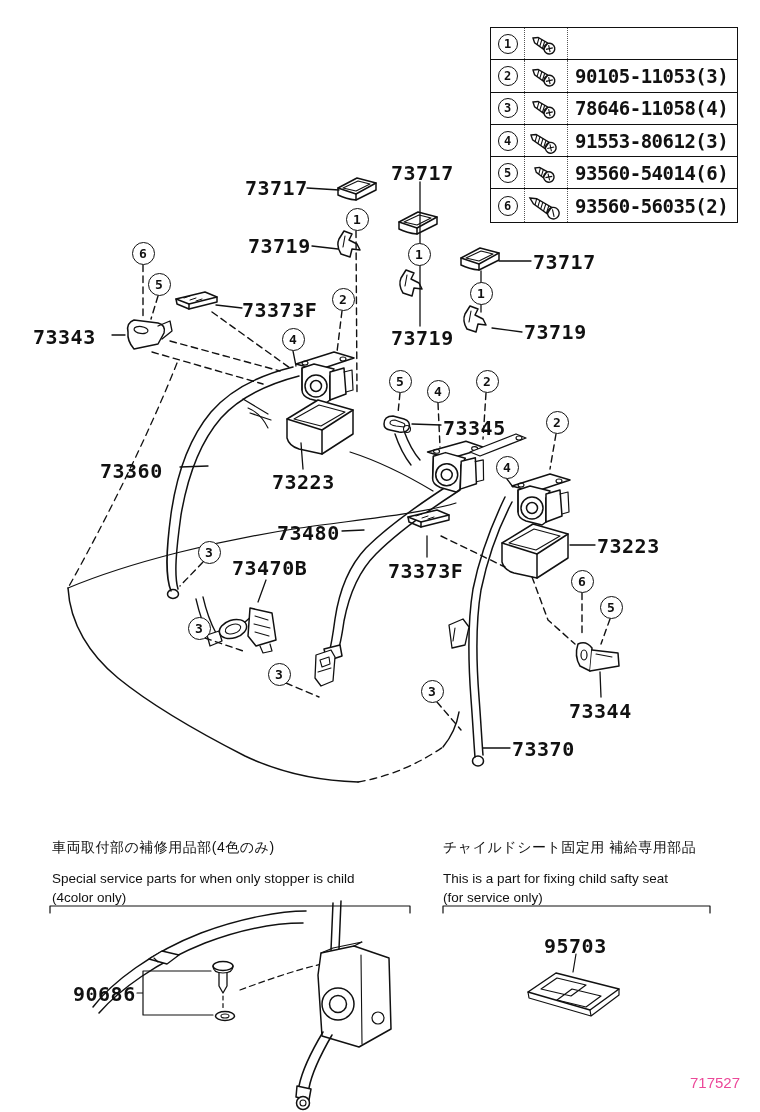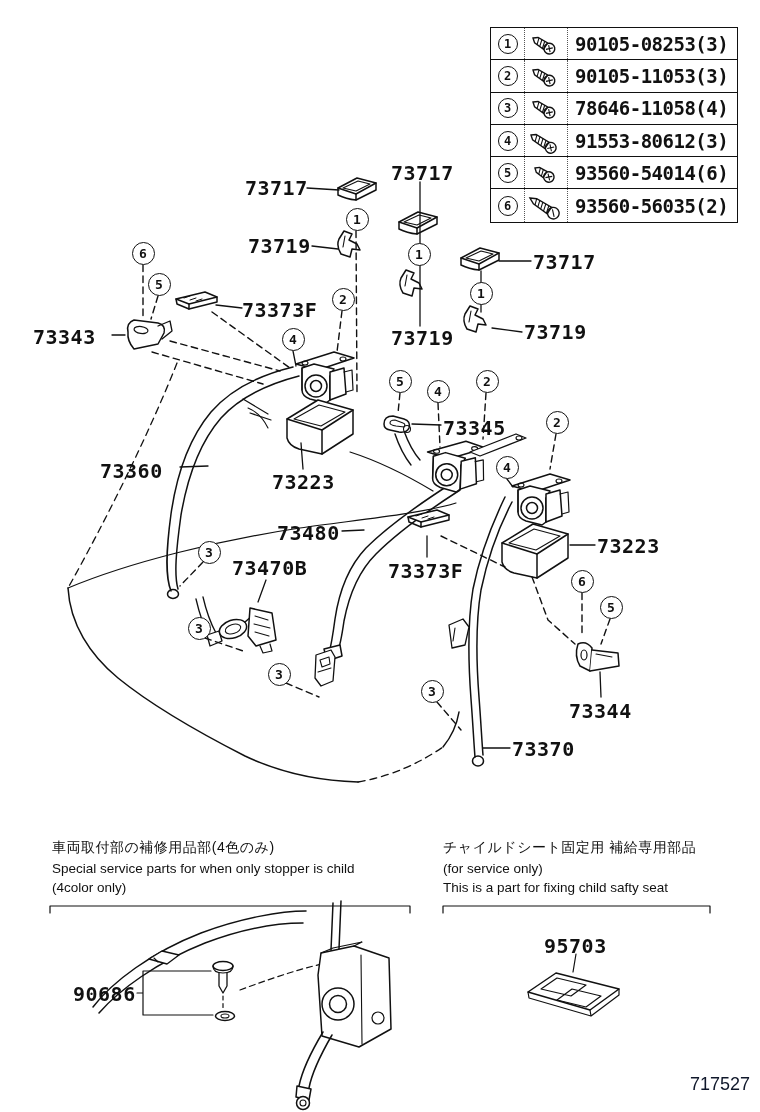--- a/index.html
+++ b/index.html
@@ -14,22 +14,22 @@
   .legend{position:absolute;left:490px;top:27px;width:248px;border:1.5px solid #111;box-sizing:border-box;background:#fff;}
   .lrow{display:flex;height:32.3px;border-bottom:1.4px solid #111;align-items:center;box-sizing:border-box;}
   .lrow:last-child{border-bottom:none;}
   .lc1{width:33px;align-self:stretch;display:flex;align-items:center;justify-content:center;border-right:1px dotted #555;}
   .lc2{width:42px;align-self:stretch;display:flex;align-items:center;justify-content:center;border-right:1px dotted #555;}
   .lc3{flex:1;padding-left:7px;font:bold 19px "DejaVu Sans Mono",monospace;letter-spacing:-.5px;white-space:nowrap;}
   .lcirc{width:20px;height:20px;border:1.5px solid #111;border-radius:50%;box-sizing:border-box;
          display:flex;align-items:center;justify-content:center;font:bold 12px "DejaVu Sans Mono",monospace;background:#fff;}
   .note{position:absolute;font-family:"Liberation Sans","DejaVu Sans",sans-serif;font-size:13.5px;
         line-height:19px;color:#111;white-space:nowrap;}
-  .note .jp{font-size:14px;letter-spacing:.5px;margin-bottom:2px;}
-  .docnum{position:absolute;left:690px;top:1074px;font-family:"Liberation Sans",sans-serif;font-size:18px;color:#0f172a;}
+  .note .jp{font-size:14px;letter-spacing:.5px;margin-bottom:12px;}
+  .docnum{position:absolute;left:690px;top:1074px;font-family:"Liberation Sans",sans-serif;font-size:15px;color:#ec4899;}
 </style>
 </head>
 <body>
 
 <div class="page">
 
   <svg class="art" width="760" height="1112" viewBox="0 0 760 1112" fill="none" stroke="#111" stroke-width="1.5" stroke-linecap="round" stroke-linejoin="round">
     <defs>
       <g id="screwA">
         <path d="M0,0 L4,-3.2 L15,-3.8 L15,3.8 L4,3.2 Z"></path>
@@ -263,21 +263,20 @@
   <div class="legend">
     <div class="lrow">
       <div class="lc1">
           <span class="lcirc">1</span>
         </div>
       <div class="lc2">
           <svg width="38" height="28" fill="none" stroke="#111" stroke-width="1.4">
             <use href="#screwA" transform="translate(6,8) rotate(33)"></use>
           </svg>
         </div>
-      <div class="lc3">90105-08253(3)</div>
     </div>
     <div class="lrow">
       <div class="lc1">
           <span class="lcirc">2</span>
         </div>
       <div class="lc2">
           <svg width="38" height="28" fill="none" stroke="#111" stroke-width="1.4">
             <use href="#screwA" transform="translate(6,8) rotate(33)"></use>
           </svg>
         </div>
@@ -366,21 +365,21 @@
   <div class="callout" style="left:267.5px;top:662.5px">3</div>
   <div class="callout" style="left:420.5px;top:679.5px">3</div>
 
   <div class="note" style="left:52px;top:838px">
     <div class="jp">車両取付部の補修用品部(4色のみ)</div>
     <div>Special service parts for when only stopper is child</div>
     <div>(4color only)</div>
   </div>
   <div class="note" style="left:443px;top:838px">
     <div class="jp">チャイルドシート固定用  補給専用部品</div>
+    <div>This is a part for fixing child safty seat</div>
     <div>(for service only)</div>
-    <div>This is a part for fixing child safty seat</div>
   </div>
 
   <div class="plabel" style="left:73px;top:982px">90686</div>
   <div class="plabel" style="left:544px;top:934px">95703</div>
 
   <div class="docnum">717527</div>
 </div>
 
 </body></html>

